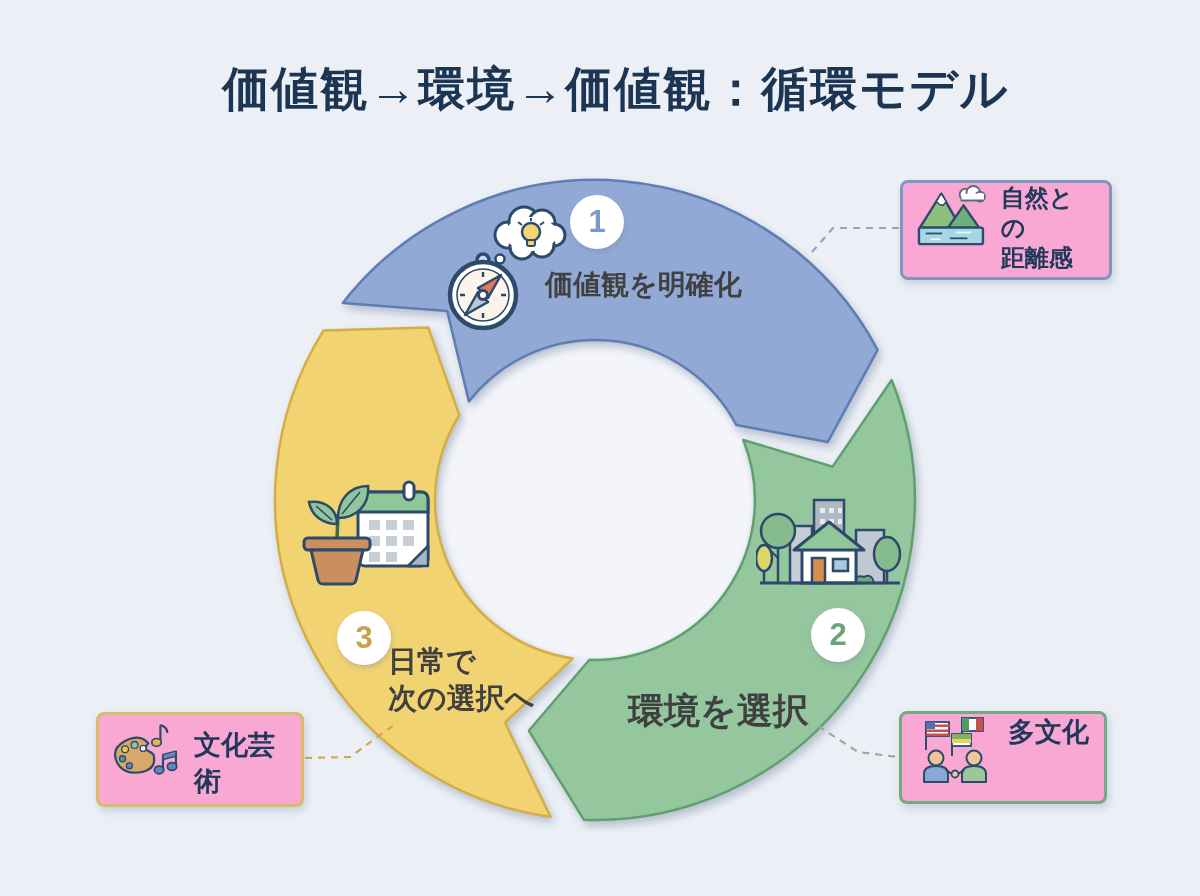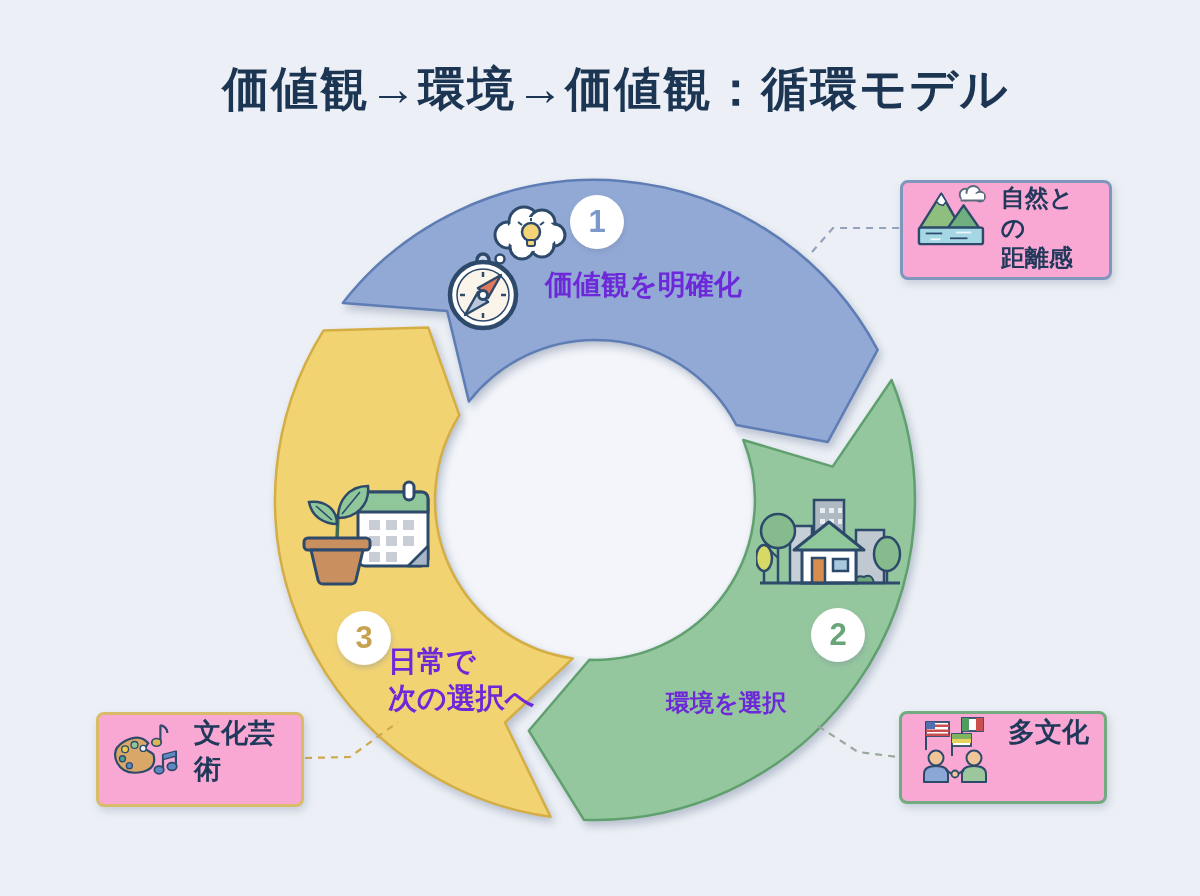--- a/index.html
+++ b/index.html
@@ -22,37 +22,37 @@
   .icon-abs{position:absolute;}
   .badge{
     position:absolute;width:54px;height:54px;border-radius:50%;
     background:#ffffff;display:flex;align-items:center;justify-content:center;
     font-size:31px;font-weight:800;
     box-shadow:1px 3px 5px rgba(120,132,158,.35);
   }
   .badge1{left:570px;top:195px;color:#7d99cc;}
   .badge2{left:811px;top:608px;color:#68a578;}
   .badge3{left:337px;top:611px;color:#c7a24e;}
-  .step-label{position:absolute;font-weight:800;color:#6d28d9;}
+  .step-label{position:absolute;font-weight:800;color:#404040;}
   .step1{left:545px;top:266px;font-size:28px;}
-  .step2{left:666px;top:687px;font-size:24px;text-align:right;}
+  .step2{left:628px;top:687px;font-size:36px;text-align:right;}
   .step3{left:388px;top:643px;font-size:29px;line-height:37px;}
   .loop-label{position:absolute;left:93px;top:338px;font-size:30px;font-weight:800;color:#20395a;}
   .callout{
     position:absolute;background:#f9a8d4;border-radius:8px;
     display:flex;gap:12px;padding:0 14px;box-sizing:border-box;
     box-shadow:2px 4px 8px rgba(130,142,165,.35);
   }
   .callout-text{font-weight:800;color:#20395a;}
   .callout-nature{left:900px;top:180px;width:212px;height:100px;border:3px solid #8097bd;}
   .callout-nature .callout-text{font-size:24px;line-height:30px;}
   .callout-multiculture{left:899px;top:711px;width:208px;height:93px;border:3px solid #74aa80;}
   .callout-multiculture .callout-text{font-size:27px;}
   .callout-culture{left:96px;top:712px;width:208px;height:95px;border:3px solid #d9bc6a;}
-  .callout-culture .callout-text{font-size:27px;}
+  .callout-culture .callout-text{font-size:27px;margin-top:12px;}
 </style>
 </head>
 <body>
 
 <div class="canvas">
 
   <h1 class="title">価値観→環境→価値観：循環モデル</h1>
 
   <svg class="ring" width="1200" height="896" viewBox="0 0 1200 896">
     <circle cx="595" cy="500" r="157" fill="#f3f5fa"></circle>

